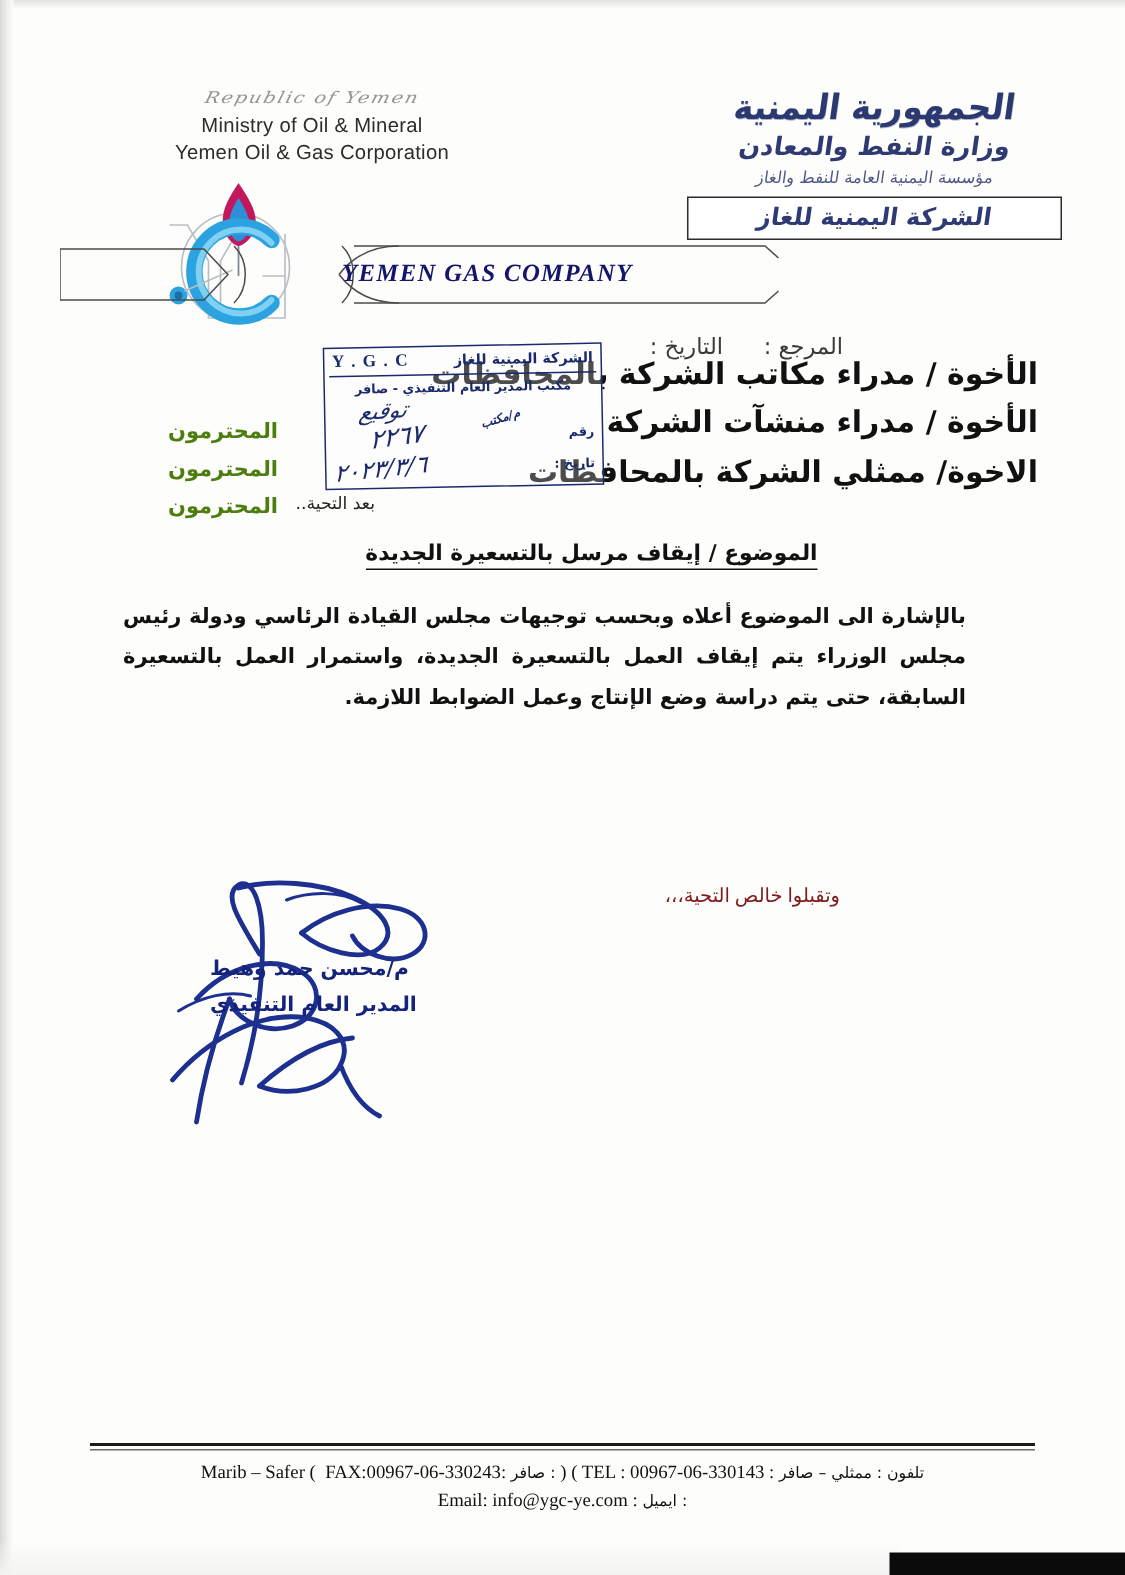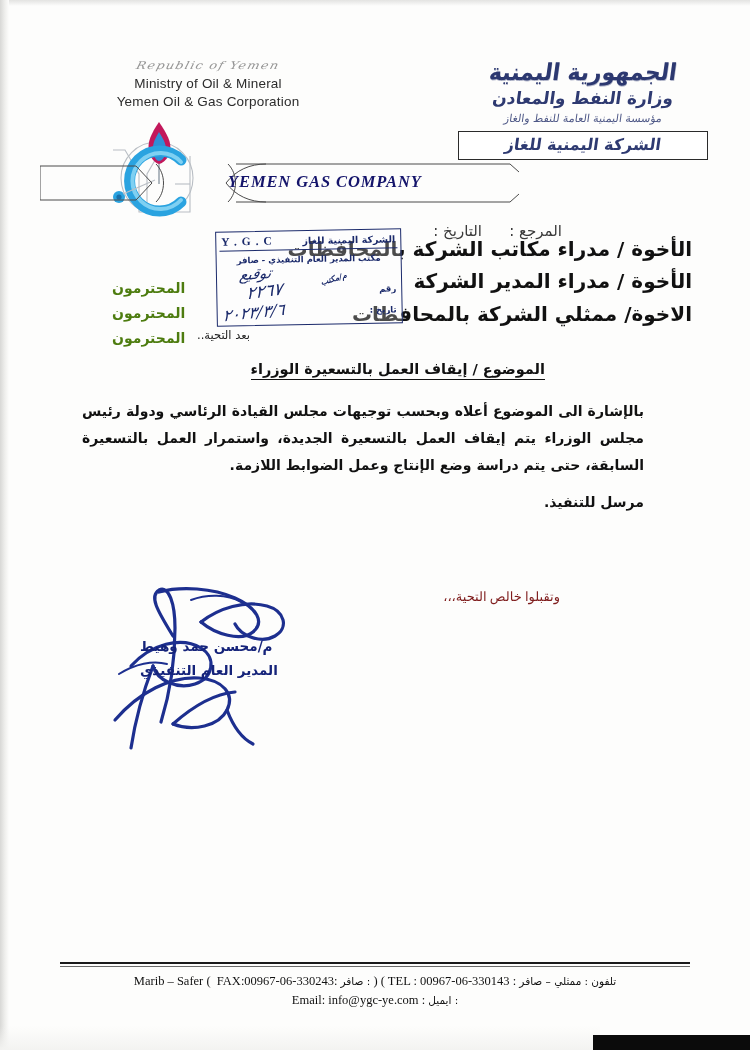--- a/index.html
+++ b/index.html
@@ -191,21 +191,21 @@
     <div class="calig-box">
       <div class="calig4">الشركة اليمنية للغاز</div>
     </div>
   </div>
 
   <div class="meta meta-date">التاريخ :</div>
   <div class="meta meta-ref">المرجع :</div>
 
   <div class="addr">
     <div>الأخوة / مدراء مكاتب الشركة بالمحافظات</div>
-    <div>الأخوة / مدراء المدير الشركة</div>
+    <div>الأخوة / مدراء منشآت الشركة</div>
     <div>الاخوة/ ممثلي الشركة بالمحافظات</div>
   </div>
   <div class="resp">
     <div>المحترمون</div>
     <div>المحترمون</div>
     <div>المحترمون</div>
   </div>
   <div class="greet">بعد التحية..</div>
 
   <div class="stamp">
@@ -217,25 +217,24 @@
     <div class="stamp-rule"></div>
     <div class="stamp-l2">مكتب المدير العام التنفيذي - صافر</div>
     <div class="stamp-num">رقم</div>
     <div class="stamp-dat">تاريخ :</div>
     <div class="hand hand-sig">توقيع</div>
     <div class="hand hand-num">٢٢٦٧</div>
     <div class="hand hand-mark">م/مكتب</div>
     <div class="hand hand-date">٢٠٢٣/٣/٦</div>
   </div>
 
-  <div class="subject">الموضوع / إيقاف العمل بالتسعيرة الوزراء</div>
+  <div class="subject">الموضوع / إيقاف مرسل بالتسعيرة الجديدة</div>
 
   <div class="body">
     <p>بالإشارة الى الموضوع أعلاه وبحسب توجيهات مجلس القيادة الرئاسي ودولة رئيس مجلس الوزراء يتم إيقاف العمل بالتسعيرة الجديدة، واستمرار العمل بالتسعيرة السابقة، حتى يتم دراسة وضع الإنتاج وعمل الضوابط اللازمة.</p>
-    <p class="forward">مرسل للتنفيذ.</p>
   </div>
   <div class="closing">وتقبلوا خالص التحية،،،</div>
 
   <div class="sig-wrap">
     <svg width="260" height="190" viewBox="0 0 260 190" xmlns="http://www.w3.org/2000/svg">
       <g fill="none" stroke="#1d2f8f" stroke-width="3.2" stroke-linecap="round" stroke-linejoin="round">
         <path d="M78 66 C62 40 54 26 64 20 C74 15 80 34 80 58 C80 92 74 126 66 152"></path>
         <path d="M64 22 C86 16 118 18 140 28 C162 38 170 52 158 62 C146 72 120 64 106 52"></path>
         <path d="M106 52 C124 38 150 30 172 36 C190 41 194 58 180 66 C166 74 146 66 140 54"></path>
         <path d="M36 96 C56 74 86 66 106 78 C122 88 118 108 100 114 C82 120 62 110 58 96"></path>

